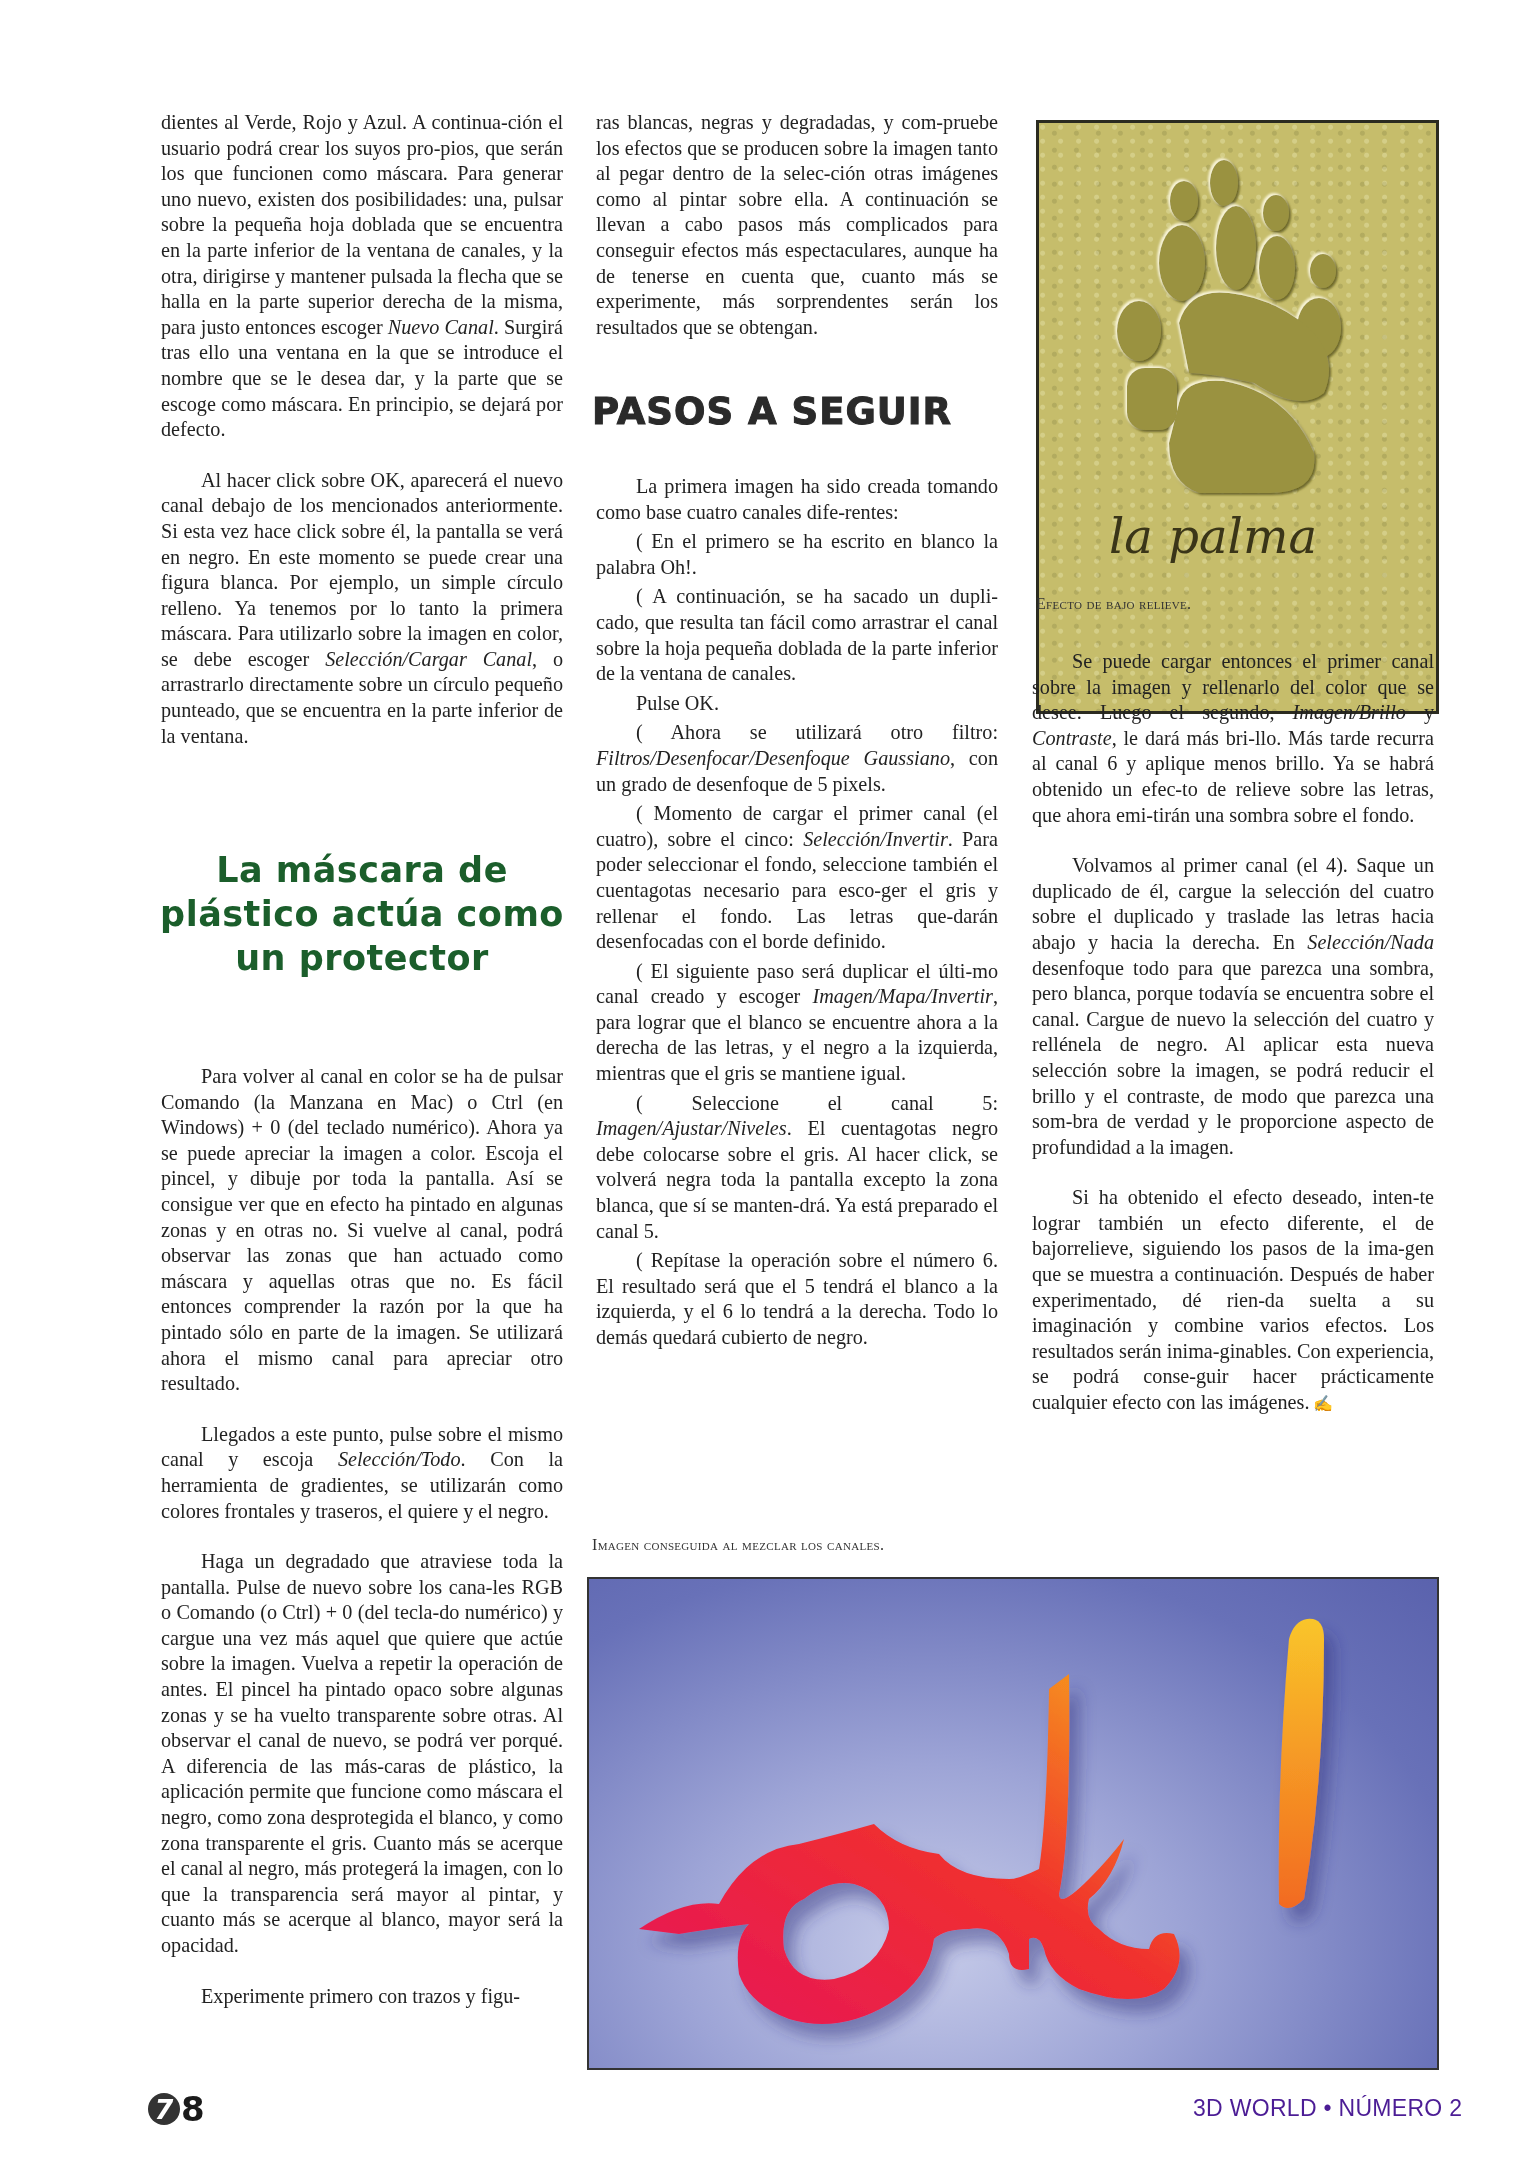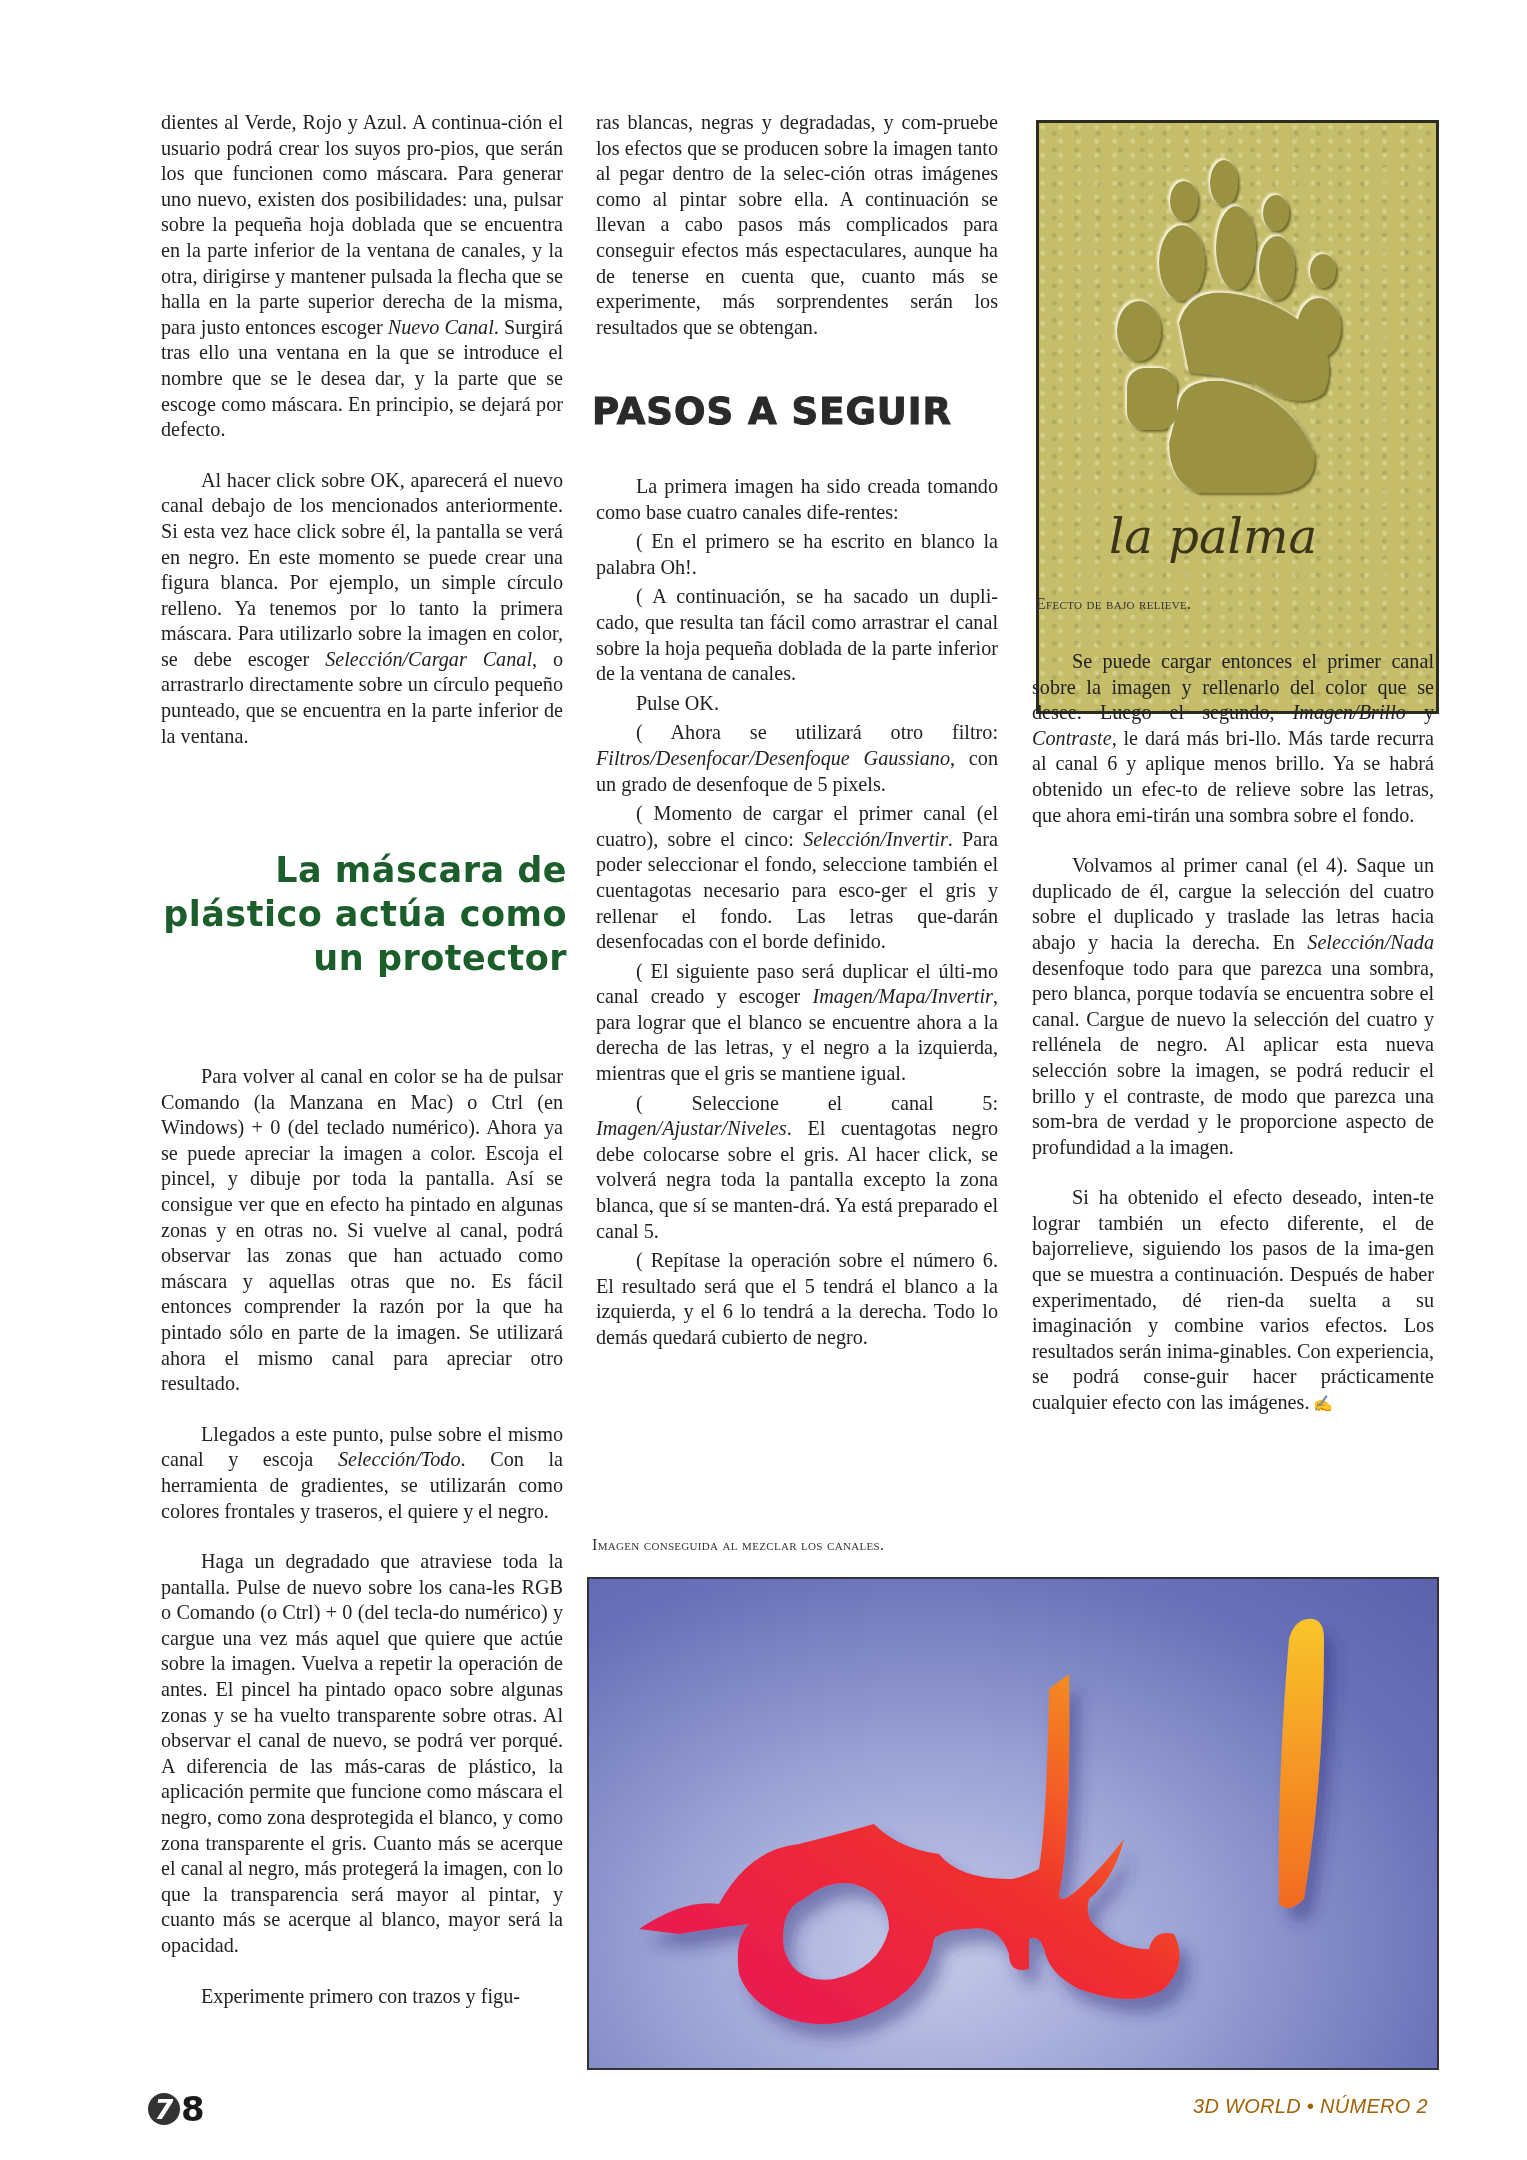--- a/index.html
+++ b/index.html
@@ -16,21 +16,21 @@
     .col p { margin: 4px; }
     .col p.ind { text-indent: 40px; }
     .col p.gap { margin-top: 25px; }
     .col em { font-style: italic; }
     #col1 { left: 157px; top: 106px; }
     #col2 { left: 592px; top: 106px; }
     #col3 { left: 1028px; top: 645px; }
 
     .green-heading {
       position: absolute; left: 157px; top: 848px; width: 410px;
-      text-align: right; color: #1b5e2b;
+      text-align: center; color: #1b5e2b;
       font-family: "DejaVu Sans", "Liberation Sans", sans-serif; font-weight: bold;
       font-size: 35px; line-height: 44px; letter-spacing: 0.5px;
     }
     .black-heading {
       position: absolute; left: 592px; top: 390px;
       font-family: "DejaVu Sans", "Liberation Sans", sans-serif; font-weight: 900;
       font-size: 37px; line-height: 44px; color: #2a2a2a; letter-spacing: 1px;
       -webkit-text-stroke: 1px #2a2a2a;
     }
     .caption {
@@ -60,23 +60,22 @@
       font-family: "DejaVu Sans", "Liberation Sans", sans-serif; font-weight: bold; font-size: 34px;
       color: #1a1a1a;
     }
     .page-number .circ {
       display: inline-flex; width: 32px; height: 32px; border-radius: 50%; background: #333;
       color: #fff; align-items: center; justify-content: center; font-size: 27px; font-style: italic;
       margin-right: 1px;
     }
     .footer-mag {
       position: absolute; left: 1193px; top: 2095px;
-      font-family: "Liberation Sans", "DejaVu Sans", sans-serif; font-size: 20px; color: #a16207;
+      font-family: "Liberation Sans", "DejaVu Sans", sans-serif; font-size: 23px; color: #4c1d95;
       letter-spacing: 0.3px;
-      font-style: italic;
     }
     .sig-icon { font-size: 16px; color: #3a4aa8; margin-left: 4px; }
   </style>
 </head>
 <body>
 
 <div id="col1" class="col">
   <p><span>dientes al Verde, Rojo y Azul. A continua-ción el usuario podrá crear los suyos pro-pios, que serán los que funcionen como máscara. Para generar uno nuevo, existen dos posibilidades:  una, pulsar sobre la pequeña hoja doblada que se encuentra en la parte inferior de la ventana de canales, y la otra, dirigirse y mantener pulsada la flecha que se halla en la parte superior derecha de la misma, para justo entonces escoger </span><em>Nuevo Canal</em><span>. Surgirá tras ello una ventana en la que se introduce el nombre que se le desea dar, y  la parte que se escoge como máscara. En principio, se dejará por defecto.</span></p>
   <p class="ind gap"><span>Al hacer click sobre OK, aparecerá el nuevo canal debajo de los mencionados anteriormente. Si esta vez hace click sobre él, la pantalla se verá en negro. En este momento se puede crear una figura blanca. Por ejemplo, un simple círculo relleno. Ya tenemos por lo tanto la primera máscara. Para utilizarlo sobre la imagen en color, se debe escoger </span><em>Selección/Cargar Canal</em><span>, o arrastrarlo directamente sobre un círculo pequeño punteado, que se encuentra en la parte inferior de la ventana.</span></p>
 </div>

